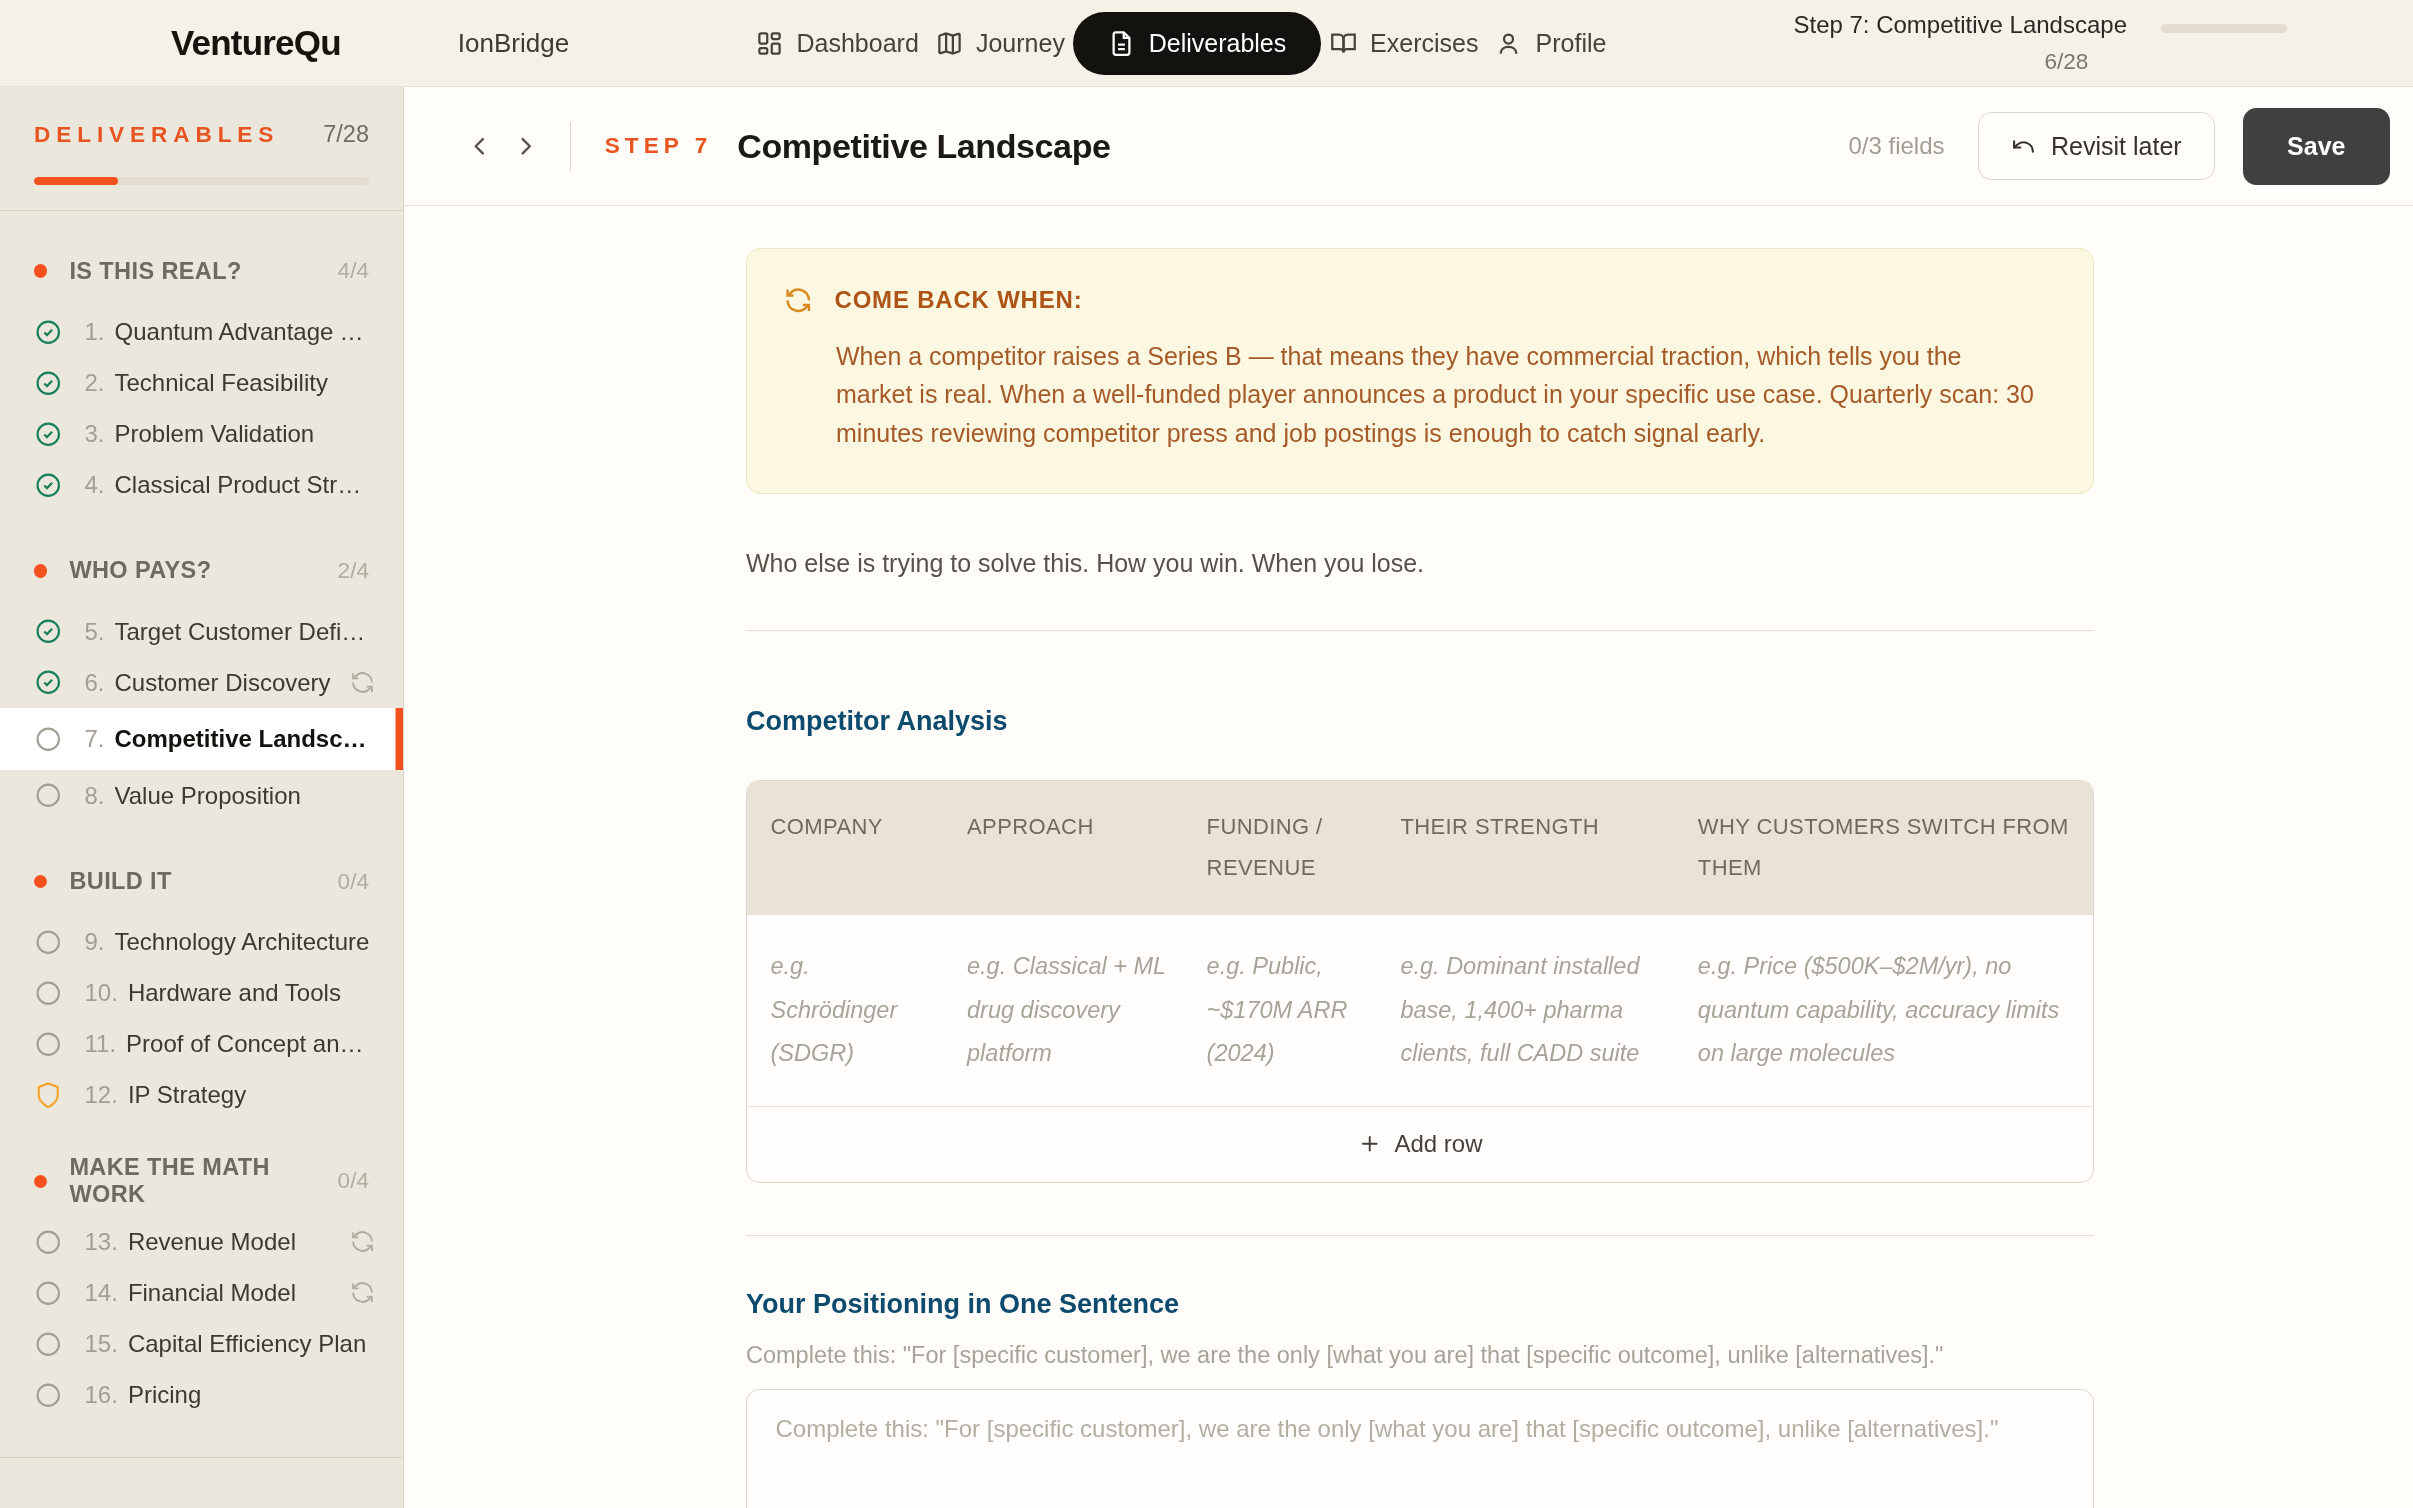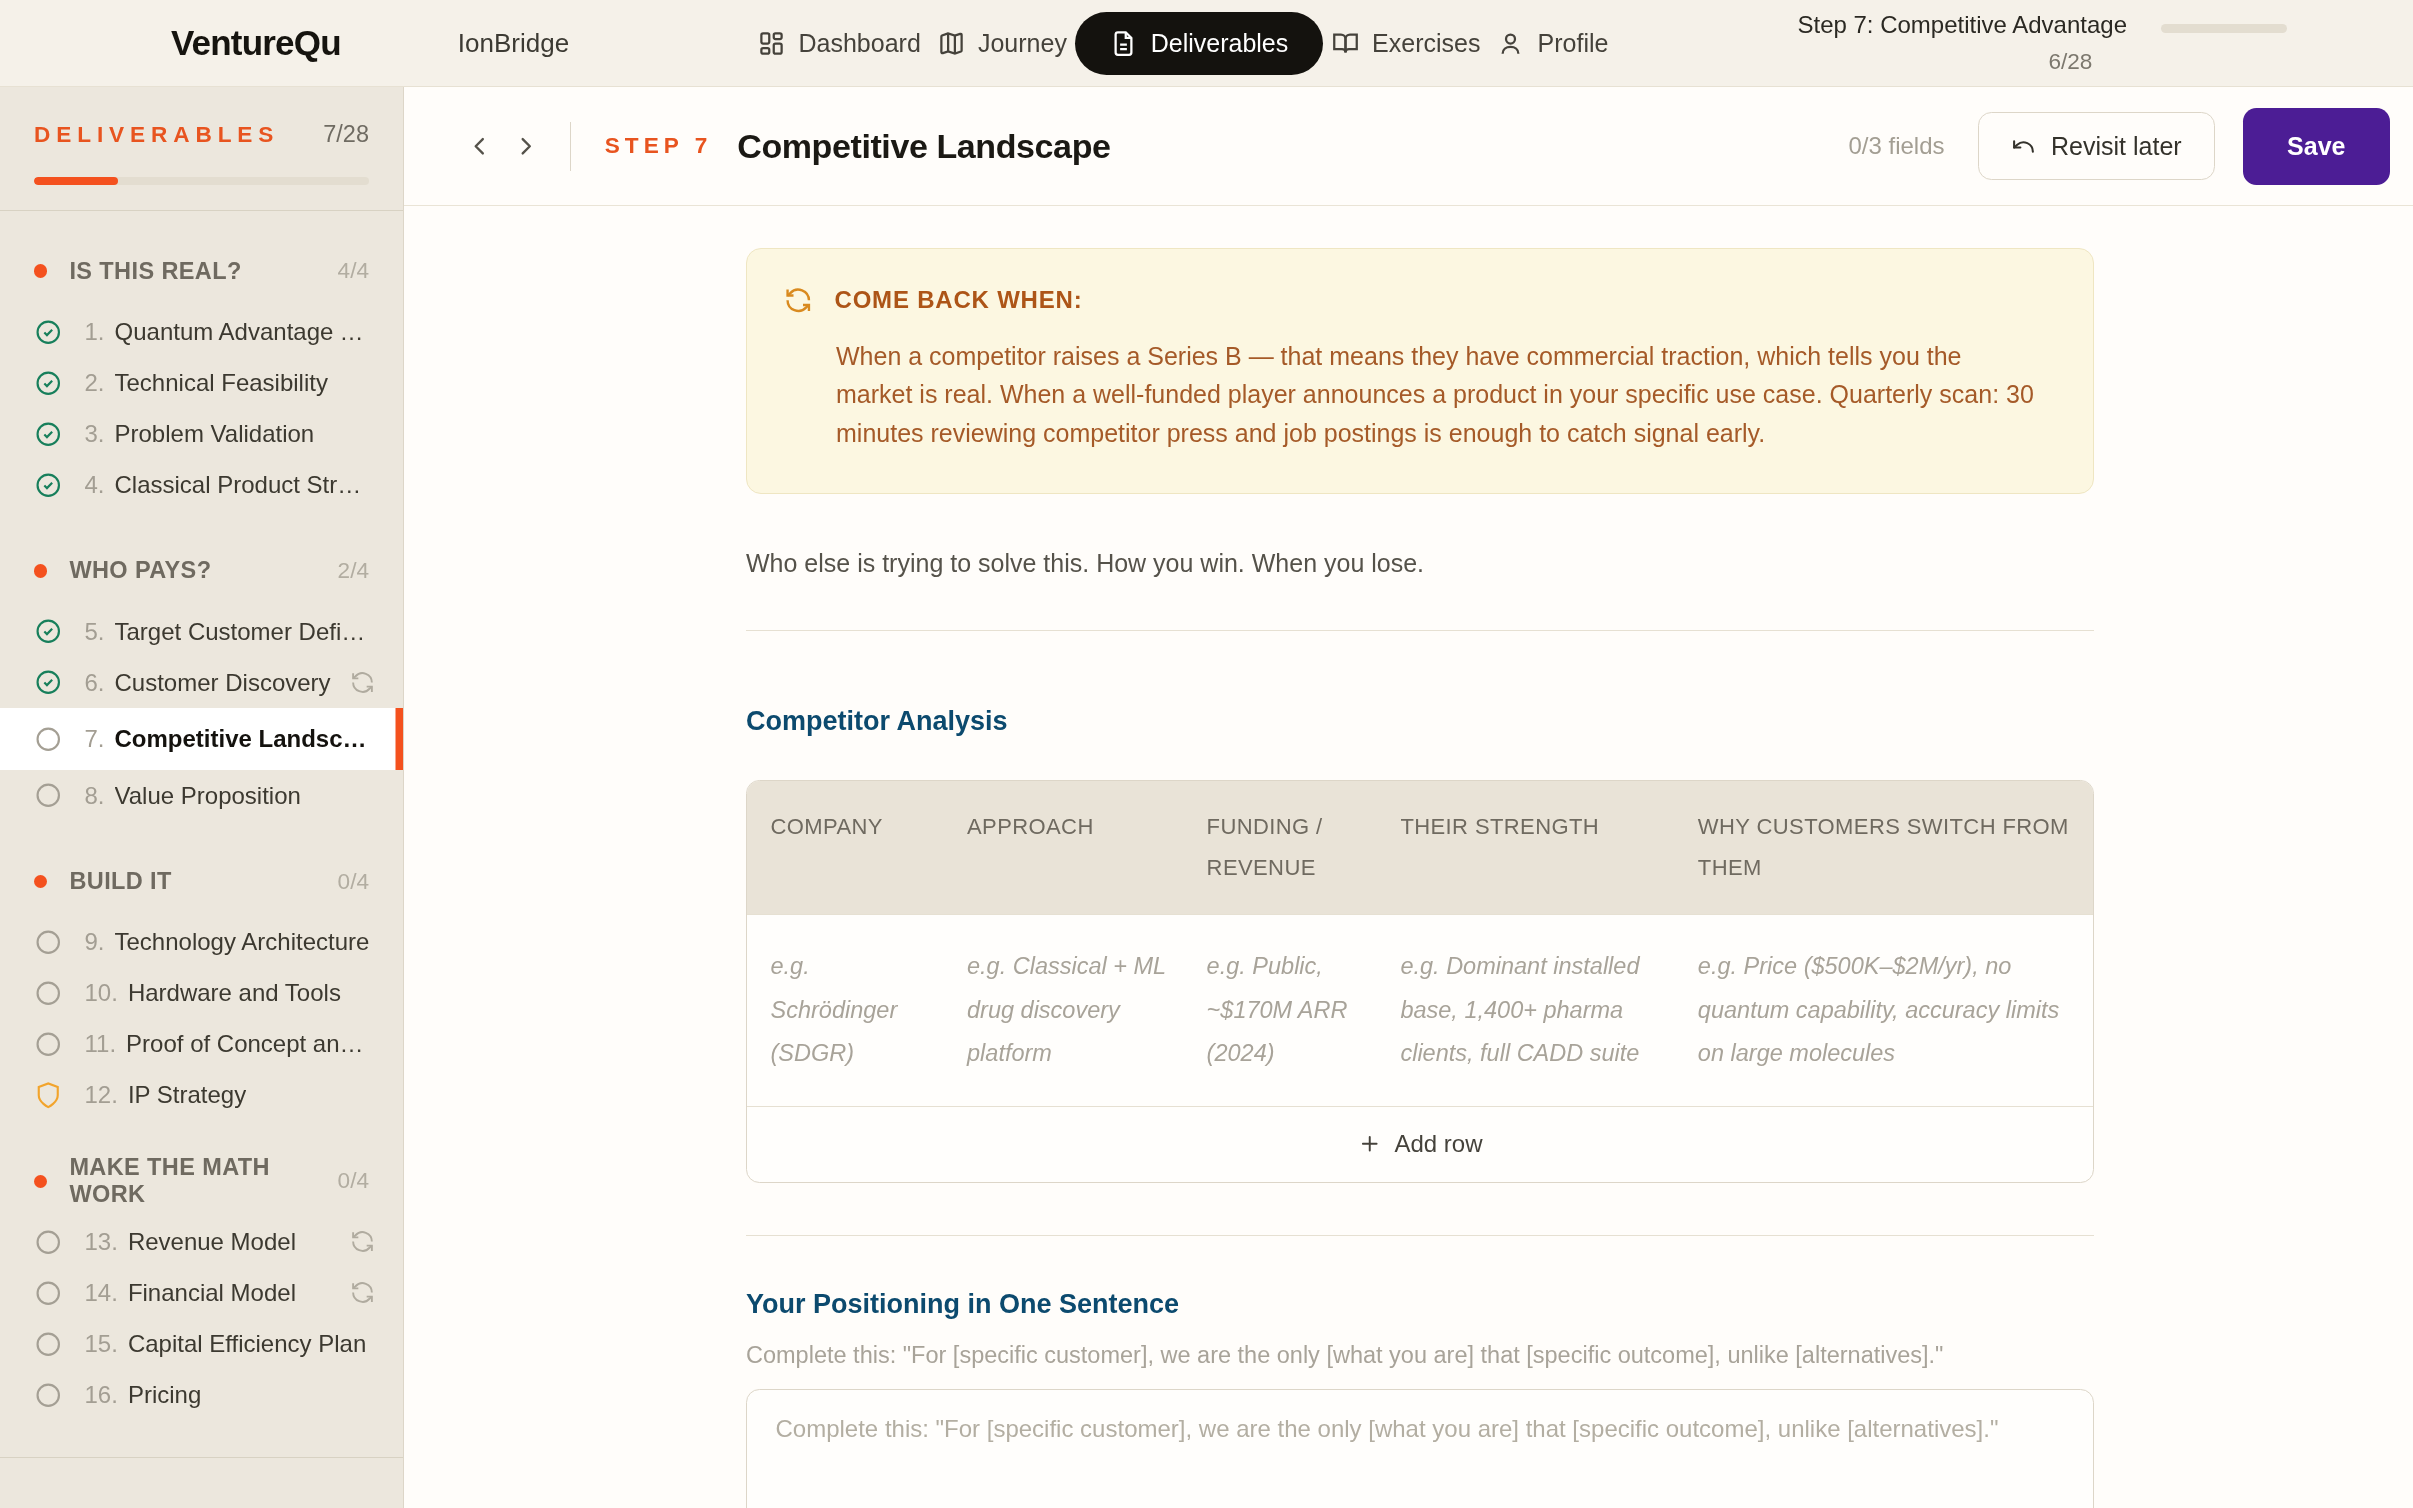--- a/index.html
+++ b/index.html
@@ -58,21 +58,21 @@
   .main-header { height:119px; flex:none; border-bottom:0.8px solid #eae4d6; display:flex; align-items:center; padding:0 23.5px 0 52px; }
   .nav-arrow { width:47px; height:47px; display:flex; align-items:center; justify-content:center; color:#55524a; cursor:pointer; }
   .nav-arrow svg { width:28.5px; height:28.5px; stroke:#55524a; }
   .mh-divider { width:0.8px; height:49px; background:#ddd6c8; margin:0 34px 0 20px; }
   .step-tag { font-size:22.6px; font-weight:bold; letter-spacing:5px; color:#e8541f; margin-right:25px; }
   .page-title { font-size:34px; font-weight:bold; color:#1b1914; letter-spacing:-0.4px; }
   .mh-right { margin-left:auto; display:flex; align-items:center; gap:28.5px; }
   .fields-status { font-size:24px; color:#a39e93; margin-right:5px; }
   .btn-outline { display:flex; align-items:center; gap:15px; font-size:25px; color:#34322b; background:#fffdfa; border:0.8px solid #ddd6c8; border-radius:13.4px; padding:18.4px 32px; cursor:pointer; }
   .btn-outline svg { width:25px; height:25px; stroke:#34322b; }
-  .btn-save { font-size:25px; font-weight:bold; color:#ffffff; background:#4c1d95; border:none; border-radius:13.4px; padding:24px 44px; cursor:pointer; font-family:inherit; }
+  .btn-save { font-size:25px; font-weight:bold; color:#ffffff; background:#404040; border:none; border-radius:13.4px; padding:24px 44px; cursor:pointer; font-family:inherit; }
 
   .content { flex:1; overflow:hidden; }
   .inner { width:1348px; margin-left:342px; padding-top:42px; }
 
   .callout { background:#fcf7e1; border:0.8px solid #efe6c2; border-radius:15px; padding:37px 40px 40px 37px; }
   .co-head { display:flex; align-items:center; gap:22px; }
   .co-head svg { width:28.5px; height:28.5px; stroke:#d98a1f; flex:none; }
   .co-title { font-size:24px; font-weight:bold; letter-spacing:0.8px; color:#ad5517; }
   .co-body { margin:22px 0 0 52px; font-size:25px; line-height:1.55; color:#a55a28; width:1207px; }
 
@@ -143,21 +143,21 @@
         <svg viewBox="0 0 24 24" fill="none" stroke-width="2">
             <circle cx="12" cy="8" r="4"></circle>
             <path d="M5 21c0-3.9 3.1-6 7-6s7 2.1 7 6"></path>
           </svg>
         <span>Profile</span>
       </div>
     </div>
 
     <div class="step-progress">
       <div class="sp-row">
-        <span class="sp-label">Step 7: Competitive Advantage</span>
+        <span class="sp-label">Step 7: Competitive Landscape</span>
         <span class="bar sp-bar"><span class="bar-fill" style="width: 21.4%;"></span></span>
       </div>
       <span class="sp-count">6/28</span>
     </div>
   </div>
 
   <div class="sidebar">
     <div class="sb-head">
       <div class="sb-head-row">
         <span class="sb-title">DELIVERABLES</span>

